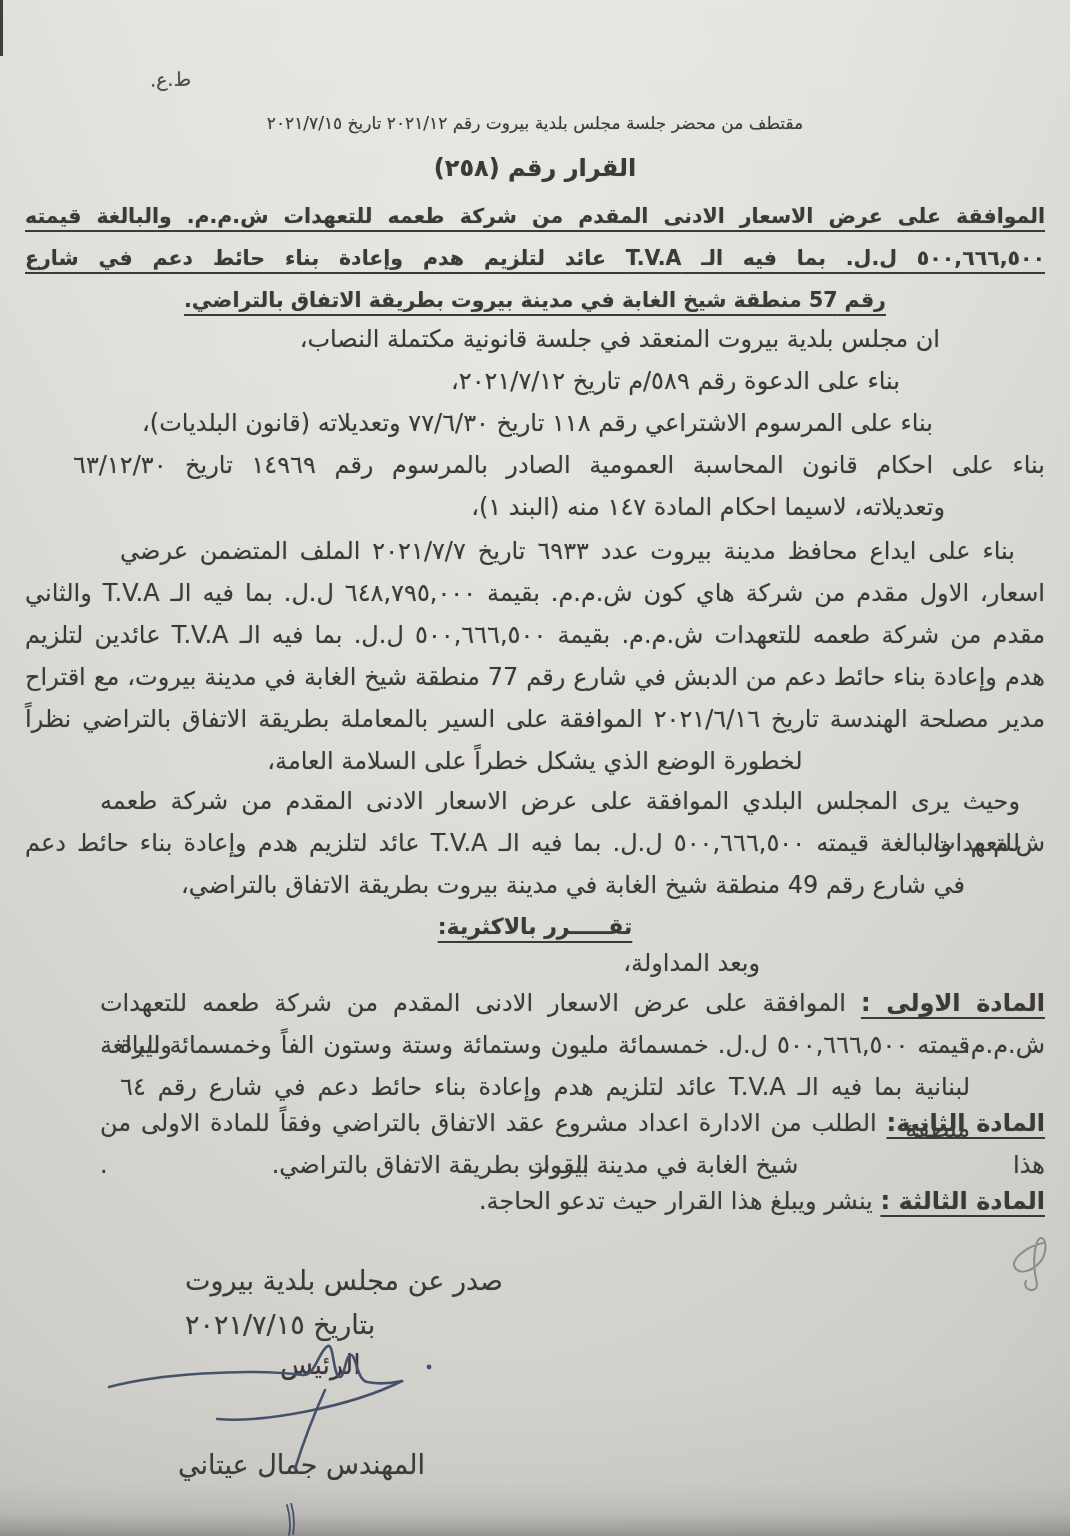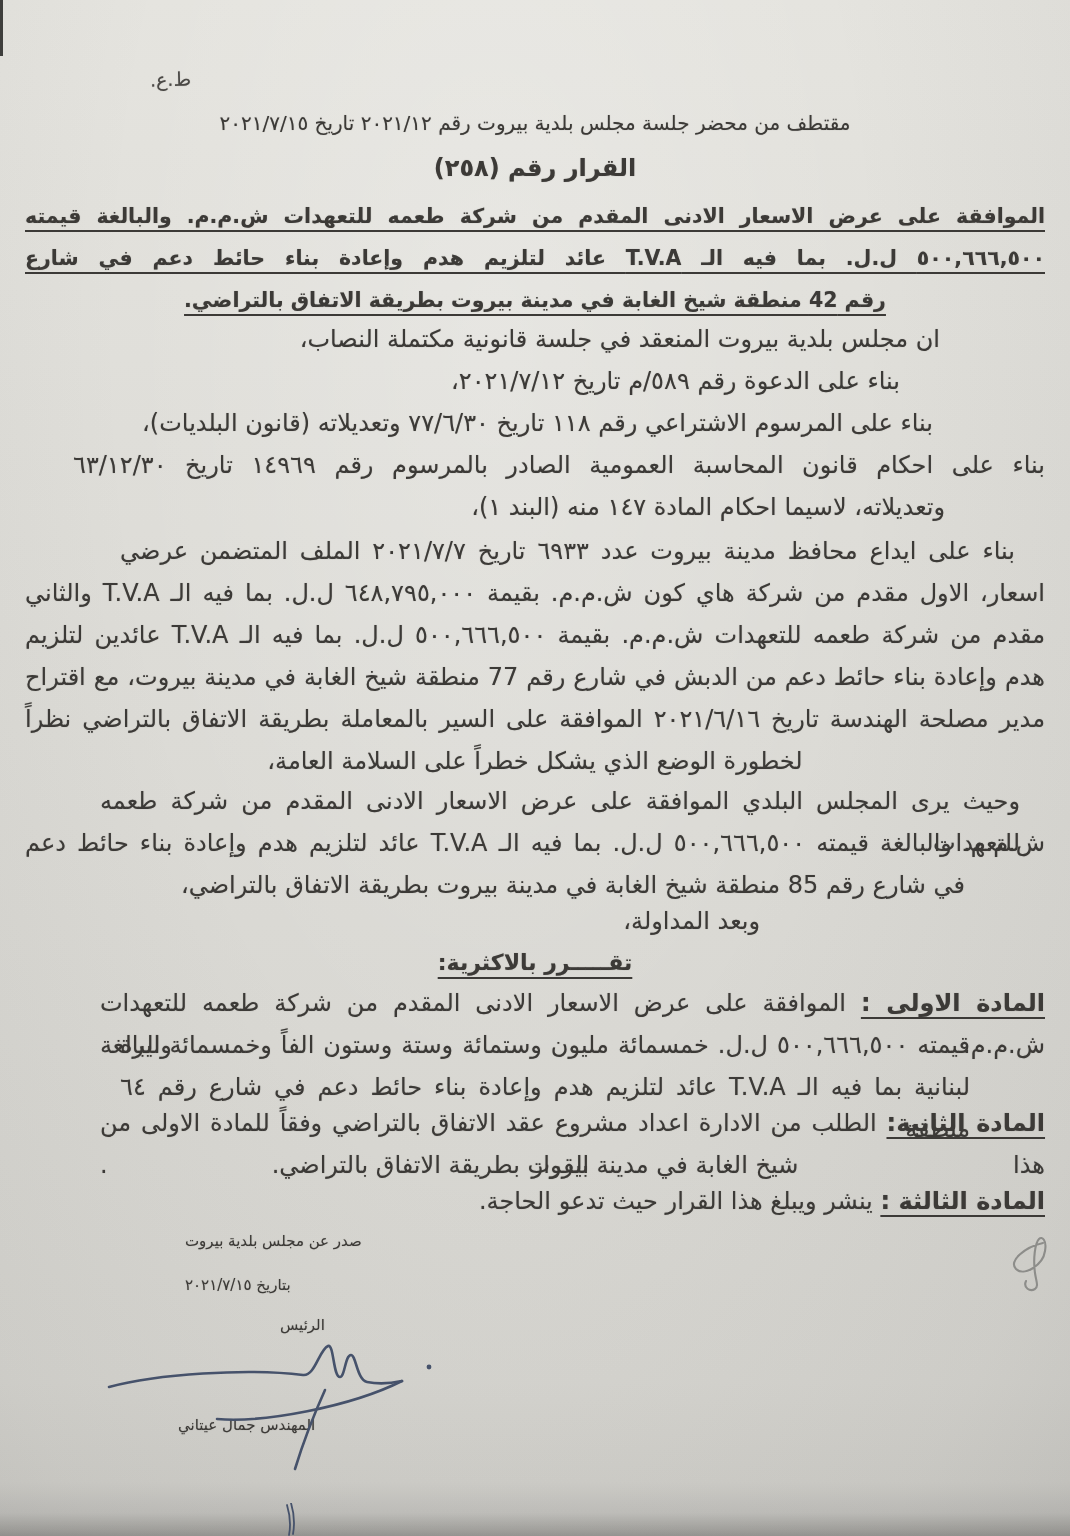--- a/index.html
+++ b/index.html
@@ -17,21 +17,21 @@
   .edge-sliver{position:absolute;left:0;top:0;width:3px;height:56px;background:#3e3e3c;}
   .content{position:absolute;top:102px;right:25px;left:25px;}
   .line{
     position:relative;height:42px;line-height:42px;font-size:24px;
     text-shadow:0 0 1px rgba(62,60,56,0.4);
     white-space:nowrap;
   }
   .stretch{text-align:justify;text-align-last:justify;white-space:normal;}
   .center{text-align:center;}
   .right{text-align:right;}
-  .title{font-size:20px;}
+  .title{font-size:17px;}
   .decision{font-weight:700;margin-top:3px;}
   .bold-u{
     font-weight:700;font-size:20.5px;
     text-decoration:underline;text-underline-offset:7px;text-decoration-thickness:1.8px;
   }
   .heading-u{
     font-weight:700;font-size:22px;
     text-decoration:underline;text-underline-offset:7px;text-decoration-thickness:1.8px;
   }
   .lbl{
@@ -48,21 +48,21 @@
   .indr285{text-align:right;padding-right:285px;}
   .pada{padding-right:30px;padding-left:95px;}
   .padb{padding-right:75px;padding-left:95px;}
   .padc{padding-left:48px;}
   .padd{padding-right:25px;padding-left:75px;}
   .pade{padding-left:75px;}
   .annotation-tl{
     position:absolute;top:68px;left:150px;font-size:19px;color:#4a4845;
     transform:rotate(-2deg);text-shadow:0 0 1px rgba(62,60,56,0.4);
   }
-  .footer-line{position:absolute;font-size:15px;text-shadow:0 0 1px rgba(62,60,56,0.4);}
+  .footer-line{position:absolute;font-size:27px;text-shadow:0 0 1px rgba(62,60,56,0.4);margin-top:33px;}
   .f-issued{top:1232px;left:185px;}
   .f-date{top:1276px;left:185px;}
   .f-president{top:1316px;left:280px;}
   .f-signer{top:1416px;left:178px;}
   .sig-svg{position:absolute;left:95px;top:1333px;}
   .pencil-svg{position:absolute;left:995px;top:1228px;}
   .bottommark-svg{position:absolute;left:272px;top:1503px;}
 </style>
 </head>
 <body>
@@ -71,39 +71,39 @@
   <div class="edge-sliver"></div>
 
   <div class="annotation-tl">ط.ع.</div>
 
   <div class="content">
     <div class="line center title">مقتطف من محضر جلسة مجلس بلدية بيروت رقم ٢٠٢١/١٢ تاريخ ٢٠٢١/٧/١٥</div>
     <div class="line center decision">القرار رقم (٢٥٨)</div>
 
     <div class="line stretch bold-u mt6">الموافقة على عرض الاسعار الادنى المقدم من شركة طعمه للتعهدات ش.م.م. والبالغة قيمته</div>
     <div class="line stretch bold-u">٥٠٠,٦٦٦,٥٠٠ ل.ل. بما فيه الـ T.V.A عائد لتلزيم هدم وإعادة بناء حائط دعم في شارع</div>
-    <div class="line center bold-u">رقم 42 منطقة شيخ الغابة في مدينة بيروت بطريقة الاتفاق بالتراضي.</div>
+    <div class="line center bold-u">رقم 57 منطقة شيخ الغابة في مدينة بيروت بطريقة الاتفاق بالتراضي.</div>
 
     <div class="line indr105 mtm3">ان مجلس بلدية بيروت المنعقد في جلسة قانونية مكتملة النصاب،</div>
     <div class="line indr145">بناء على الدعوة رقم ٥٨٩/م تاريخ ٢٠٢١/٧/١٢،</div>
     <div class="line indr112">بناء على المرسوم الاشتراعي رقم ١١٨ تاريخ ٧٧/٦/٣٠ وتعديلاته (قانون البلديات)،</div>
     <div class="line stretch padc">بناء على احكام قانون المحاسبة العمومية الصادر بالمرسوم رقم ١٤٩٦٩ تاريخ ٦٣/١٢/٣٠</div>
     <div class="line indr100">وتعديلاته، لاسيما احكام المادة ١٤٧ منه (البند ١)،</div>
     <div class="line stretch pada mt2">بناء على ايداع محافظ مدينة بيروت عدد ٦٩٣٣ تاريخ ٢٠٢١/٧/٧ الملف المتضمن عرضي</div>
     <div class="line stretch">اسعار، الاول مقدم من شركة هاي كون ش.م.م. بقيمة ٦٤٨,٧٩٥,٠٠٠ ل.ل. بما فيه الـ T.V.A والثاني</div>
     <div class="line stretch">مقدم من شركة طعمه للتعهدات ش.م.م. بقيمة ٥٠٠,٦٦٦,٥٠٠ ل.ل. بما فيه الـ T.V.A عائدين لتلزيم</div>
     <div class="line stretch">هدم وإعادة بناء حائط دعم من الدبش في شارع رقم 77 منطقة شيخ الغابة في مدينة بيروت، مع اقتراح</div>
     <div class="line stretch">مدير مصلحة الهندسة تاريخ ٢٠٢١/٦/١٦ الموافقة على السير بالمعاملة بطريقة الاتفاق بالتراضي نظراً</div>
     <div class="line center">لخطورة الوضع الذي يشكل خطراً على السلامة العامة،</div>
     <div class="line stretch padd mtm2">وحيث يرى المجلس البلدي الموافقة على عرض الاسعار الادنى المقدم من شركة طعمه للتعهدات</div>
     <div class="line stretch">ش.م.م. والبالغة قيمته ٥٠٠,٦٦٦,٥٠٠ ل.ل. بما فيه الـ T.V.A عائد لتلزيم هدم وإعادة بناء حائط دعم</div>
-    <div class="line indr80">في شارع رقم 85 منطقة شيخ الغابة في مدينة بيروت بطريقة الاتفاق بالتراضي،</div>
+    <div class="line indr80">في شارع رقم 49 منطقة شيخ الغابة في مدينة بيروت بطريقة الاتفاق بالتراضي،</div>
+    <div class="line center heading-u">تقـــــرر بالاكثرية:</div>
+
     <div class="line indr285 mtm6">وبعد المداولة،</div>
-
-    <div class="line center heading-u">تقـــــرر بالاكثرية:</div>
 
     <div class="line stretch pade mtm2">
       <span class="lbl">المادة الاولى :</span>
       <span>الموافقة على عرض الاسعار الادنى المقدم من شركة طعمه للتعهدات ش.م.م. والبالغة</span>
     </div>
     <div class="line stretch padb">قيمته ٥٠٠,٦٦٦,٥٠٠ ل.ل. خمسمائة مليون وستمائة وستة وستون الفاً وخمسمائة ليرة</div>
     <div class="line stretch padb">لبنانية بما فيه الـ T.V.A عائد لتلزيم هدم وإعادة بناء حائط دعم في شارع رقم ٦٤ منطقة</div>
     <div class="line stretch pade mtm6">
       <span class="lbl">المادة الثانية:</span>
       <span>الطلب من الادارة اعداد مشروع عقد الاتفاق بالتراضي وفقاً للمادة الاولى من هذا القرار .</span>

